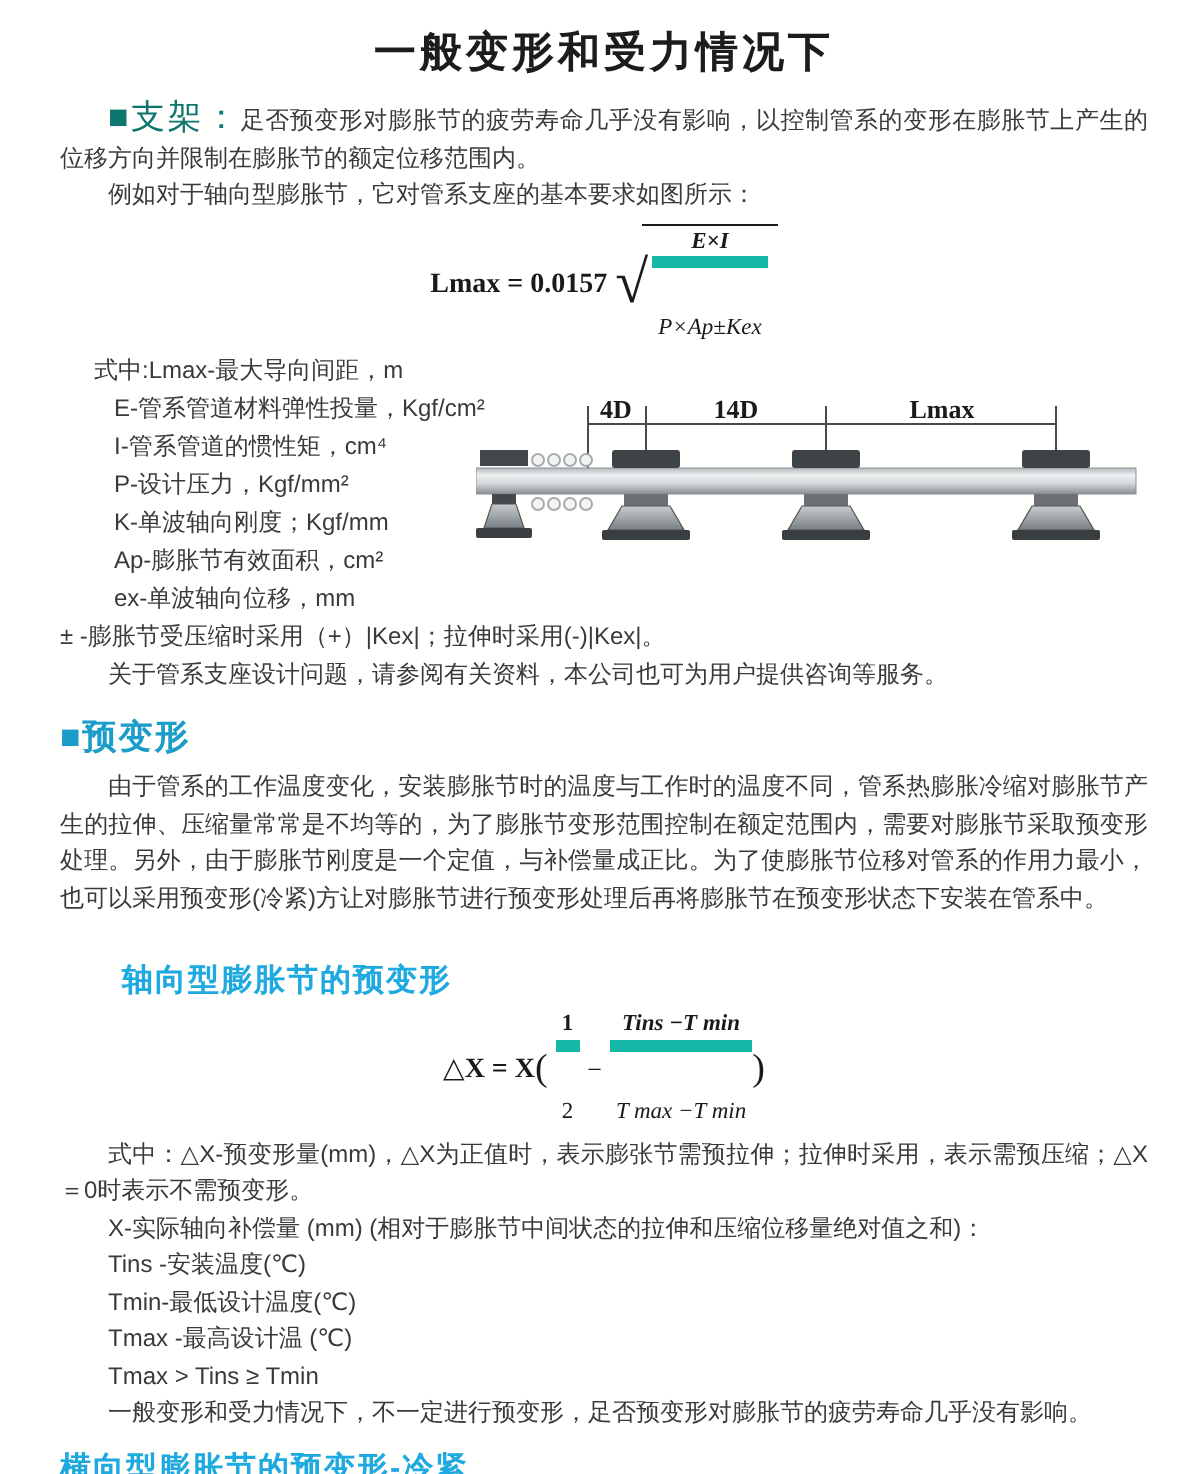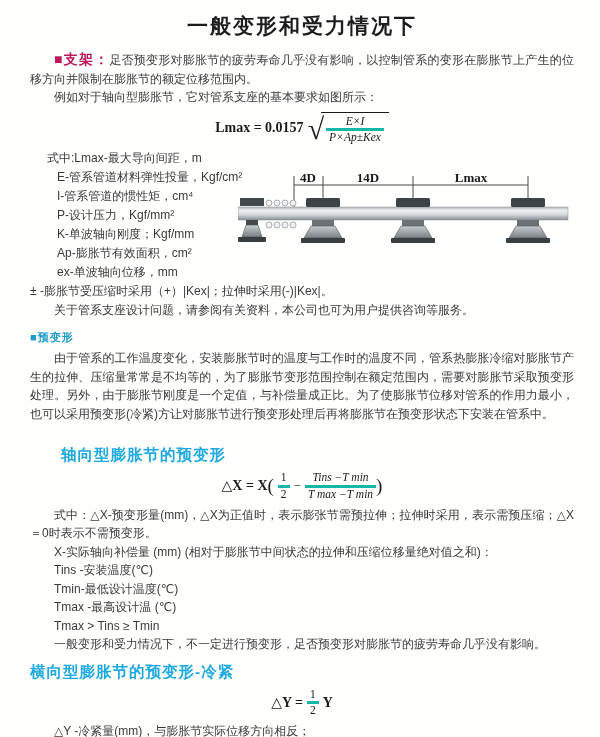--- a/index.html
+++ b/index.html
@@ -13,34 +13,34 @@
   .page { padding: 10px 26px 0 30px; position: relative; }
 
   .doc-title {
     text-align: center; font-size: 21px; font-weight: bold; color: #1c1c1c;
     margin: 2px 0 10px 0; letter-spacing: 2px;
   }
 
   .body-text { font-size: 12px; line-height: 18.5px; margin: 0; text-align: justify; }
   .ind { text-indent: 2em; }
 
-  .sec-heading-inline { color: #be185d; font-size: 14px; font-weight: bold; letter-spacing: 1px; }
-  .sec-title { color: #1b9cc9; font-size: 11px; font-weight: bold; letter-spacing: 1px; margin: 11px 0 4px 0; }
+  .sec-heading-inline { color: #0f766e; font-size: 17px; font-weight: normal; letter-spacing: 1px; }
+  .sec-title { color: #1b9cc9; font-size: 17px; font-weight: bold; letter-spacing: 1px; margin: 11px 0 4px 0; }
   .sub-title { color: #1ea9e0; font-size: 15.5px; font-weight: bold; letter-spacing: 1px; margin: 8px 0 3px 0; }
   .sub-title.indented { margin-left: 2em; margin-top: 22px; }
 
   .formula {
     text-align: center; color: #1a1a1a;
     font-family: "Liberation Serif", "DejaVu Serif", serif;
     margin: 5px 0 4px 0;
   }
   .f-lhs, .f-rhs { font-weight: bold; font-size: 14px; }
   .frac { display: inline-block; vertical-align: middle; text-align: center; font-size: 11.5px; line-height: 1.2; }
-  .frac .num { display: block; border-bottom: 3px solid #14b8a6; padding: 0 3px; }
-  .frac .den { display: block; padding: 0 3px; }
+  .frac .num { display: block; border-bottom: 6px solid #14b8a6; padding: 0 3px; font-weight: bold; }
+  .frac .den { display: block; padding: 0 3px; margin-top: 24px; }
   .it { font-style: italic; }
   .sqrt { display: inline-flex; align-items: center; vertical-align: middle; }
   .rad-sign { font-size: 30px; font-weight: 400; line-height: 0.85; margin-right: -3px; }
   .radicand { border-top: 1.3px solid #1a1a1a; padding: 2px 5px 0 5px; }
   .paren { font-size: 19px; vertical-align: middle; font-weight: 400; }
   .f-minus { font-size: 13px; vertical-align: middle; }
 
   .cols { position: relative; height: 133px; margin-top: 2px; }
   .def-line { font-size: 12px; line-height: 19px; padding-left: 27px; white-space: nowrap; }
   .def-line.first { padding-left: 0; margin-left: 17px; }

